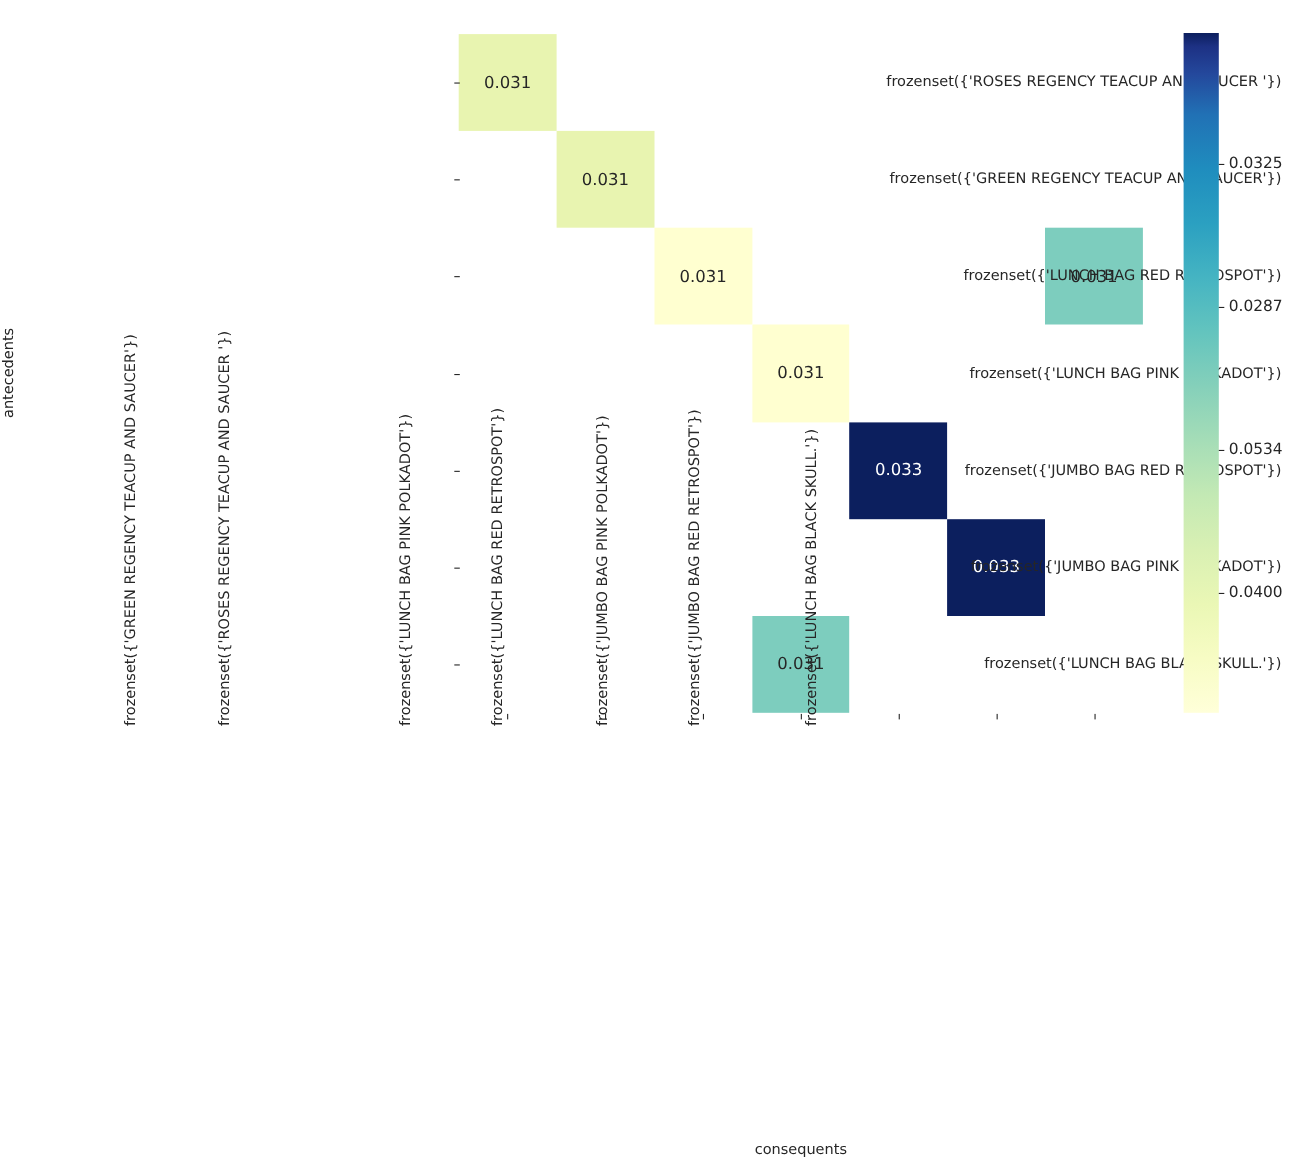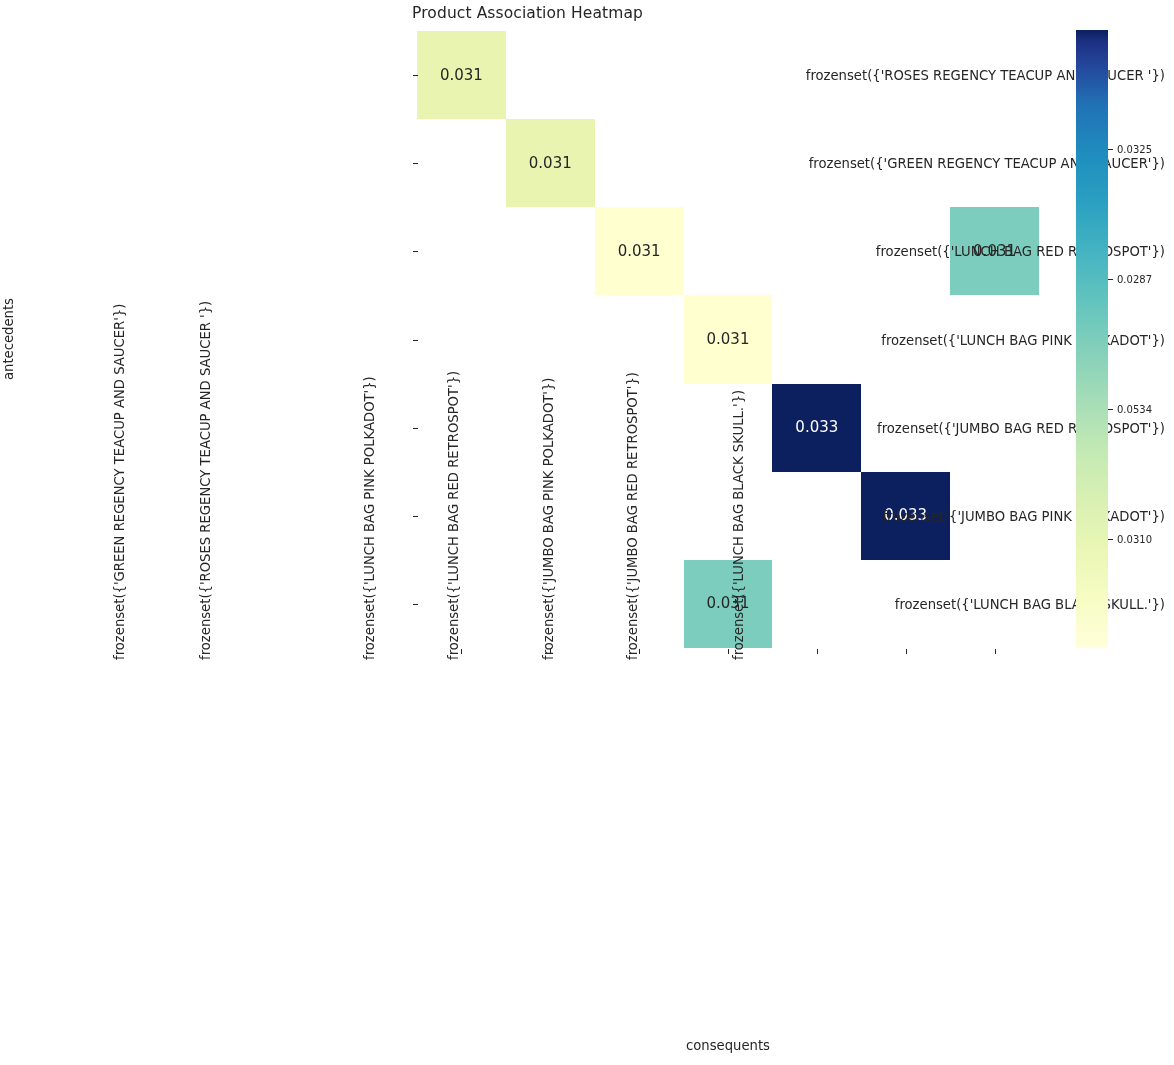--- a/index.html
+++ b/index.html
@@ -100,30 +100,29 @@
       #2171b5 88%,
       #24489c 94%,
       #1d3184 98%,
       #0c1f5e 100%);
   }
   .cbtick{
     position:absolute;left:1108px;width:5px;height:1px;background:#262626;
   }
   .cblabel{
     position:absolute;left:1117px;
-    font-size:10px;color:#262626;white-space:nowrap;
+    font-size:14px;color:#262626;white-space:nowrap;
     transform:translateY(-50%);
   }
 </style>
 </head>
 <body>
 
 <div id="figure">
 
-  <div id="title">Product Association Heatmap</div>
 
   <div id="plot">
       <div class="cell" style="left: 0px; top: 0px; width: 88.8571px; height: 88.1429px; background: rgb(232, 244, 176); color: rgb(38, 38, 38);">0.031</div>
       <div class="cell" style="left: 88.8571px; top: 88.1429px; width: 88.8571px; height: 88.1429px; background: rgb(232, 244, 176); color: rgb(38, 38, 38);">0.031</div>
       <div class="cell" style="left: 177.714px; top: 176.286px; width: 88.8571px; height: 88.1429px; background: rgb(255, 255, 208); color: rgb(38, 38, 38);">0.031</div>
       <div class="cell" style="left: 533.143px; top: 176.286px; width: 88.8571px; height: 88.1429px; background: rgb(125, 205, 190); color: rgb(38, 38, 38);">0.031</div>
       <div class="cell" style="left: 266.571px; top: 264.429px; width: 88.8571px; height: 88.1429px; background: rgb(255, 255, 208); color: rgb(38, 38, 38);">0.031</div>
       <div class="cell" style="left: 355.429px; top: 352.571px; width: 88.8571px; height: 88.1429px; background: rgb(12, 31, 94); color: rgb(255, 255, 255);">0.033</div>
       <div class="cell" style="left: 444.286px; top: 440.714px; width: 88.8571px; height: 88.1429px; background: rgb(12, 31, 94); color: rgb(255, 255, 255);">0.033</div>
       <div class="cell" style="left: 266.571px; top: 528.857px; width: 88.8571px; height: 88.1429px; background: rgb(125, 205, 190); color: rgb(38, 38, 38);">0.031</div>
@@ -175,21 +174,21 @@
       </div>
       <div class="xtickmark" style="left: 994.571px;"></div>
     </div>
 
   <div id="ylabel">antecedents</div>
   <div id="xlabel">consequents</div>
 
   <div id="cbar"></div>
   <div id="cbticks">
       <div class="cbtick" style="top: 538.941px;"></div>
-      <div class="cblabel" style="top: 538.941px;">0.0310</div>
+      <div class="cblabel" style="top: 538.941px;">0.0400</div>
       <div class="cbtick" style="top: 409.109px;"></div>
       <div class="cblabel" style="top: 409.109px;">0.0534</div>
       <div class="cbtick" style="top: 279.277px;"></div>
       <div class="cblabel" style="top: 279.277px;">0.0287</div>
       <div class="cbtick" style="top: 149.445px;"></div>
       <div class="cblabel" style="top: 149.445px;">0.0325</div>
     </div>
 
 </div>
 

